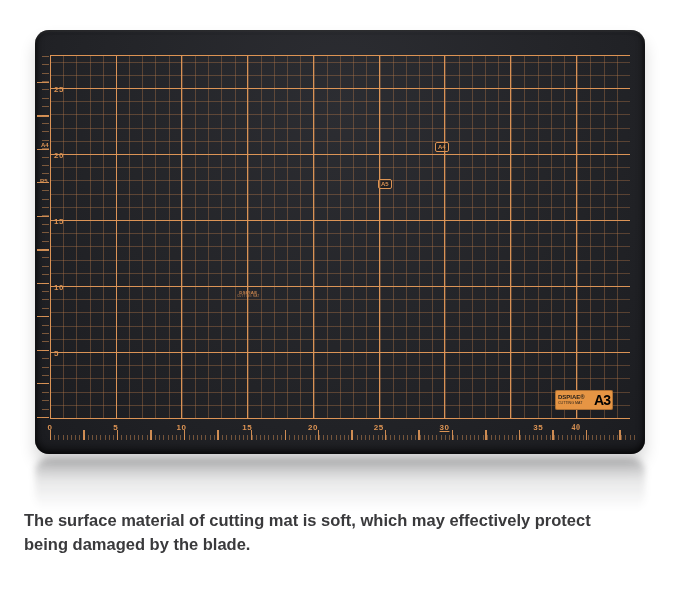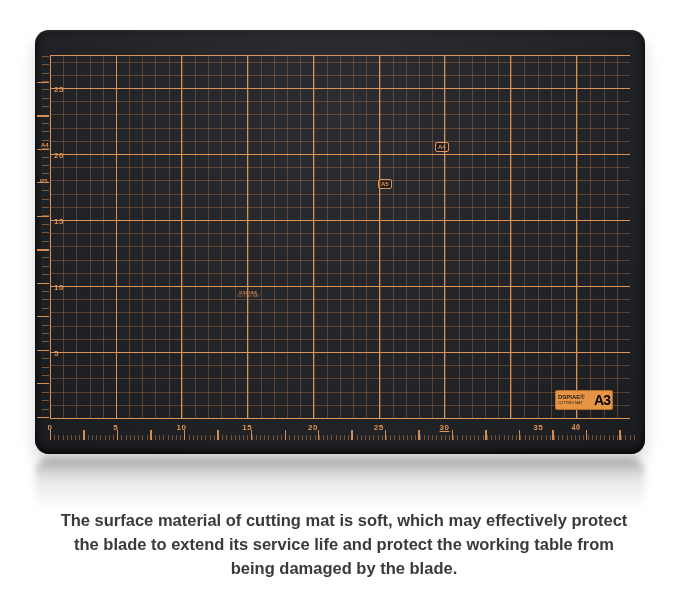--- a/index.html
+++ b/index.html
@@ -79,21 +79,21 @@
   .brand-plate .size{font-size:14px;font-weight:bold;color:#000000;margin-left:auto;letter-spacing:-1px;}
   
   .reflection{
     position:absolute;left:35px;top:458px;width:610px;height:52px;border-radius:14px;
     background:linear-gradient(to bottom, rgba(35,36,40,0.30) 0%, rgba(35,36,40,0.10) 45%, rgba(255,255,255,0) 100%);
     filter:blur(3px);
   }
   
   .caption{
     position:absolute;left:24px;top:508px;width:640px;
-    text-align:center;color:#3a3a3c;font-weight:bold;
+    color:#3a3a3c;font-weight:bold;
     font-size:16.5px;line-height:24px;
   }
 </style>
 </head>
 <body>
 
 <div class="stage">
 
   <div class="mat">
 
@@ -141,17 +141,16 @@
       </div>
       <span class="size">A3</span>
     </div>
   </div>
 
   <div class="reflection"></div>
 
   <div class="caption">
 
   <div>The surface material of cutting mat is soft, which may effectively protect</div>
-      <div>the blade to extend its service life and protect the working table from</div>
       <div>being damaged by the blade.</div>
     </div>
 
 </div>
 
 </body></html>

